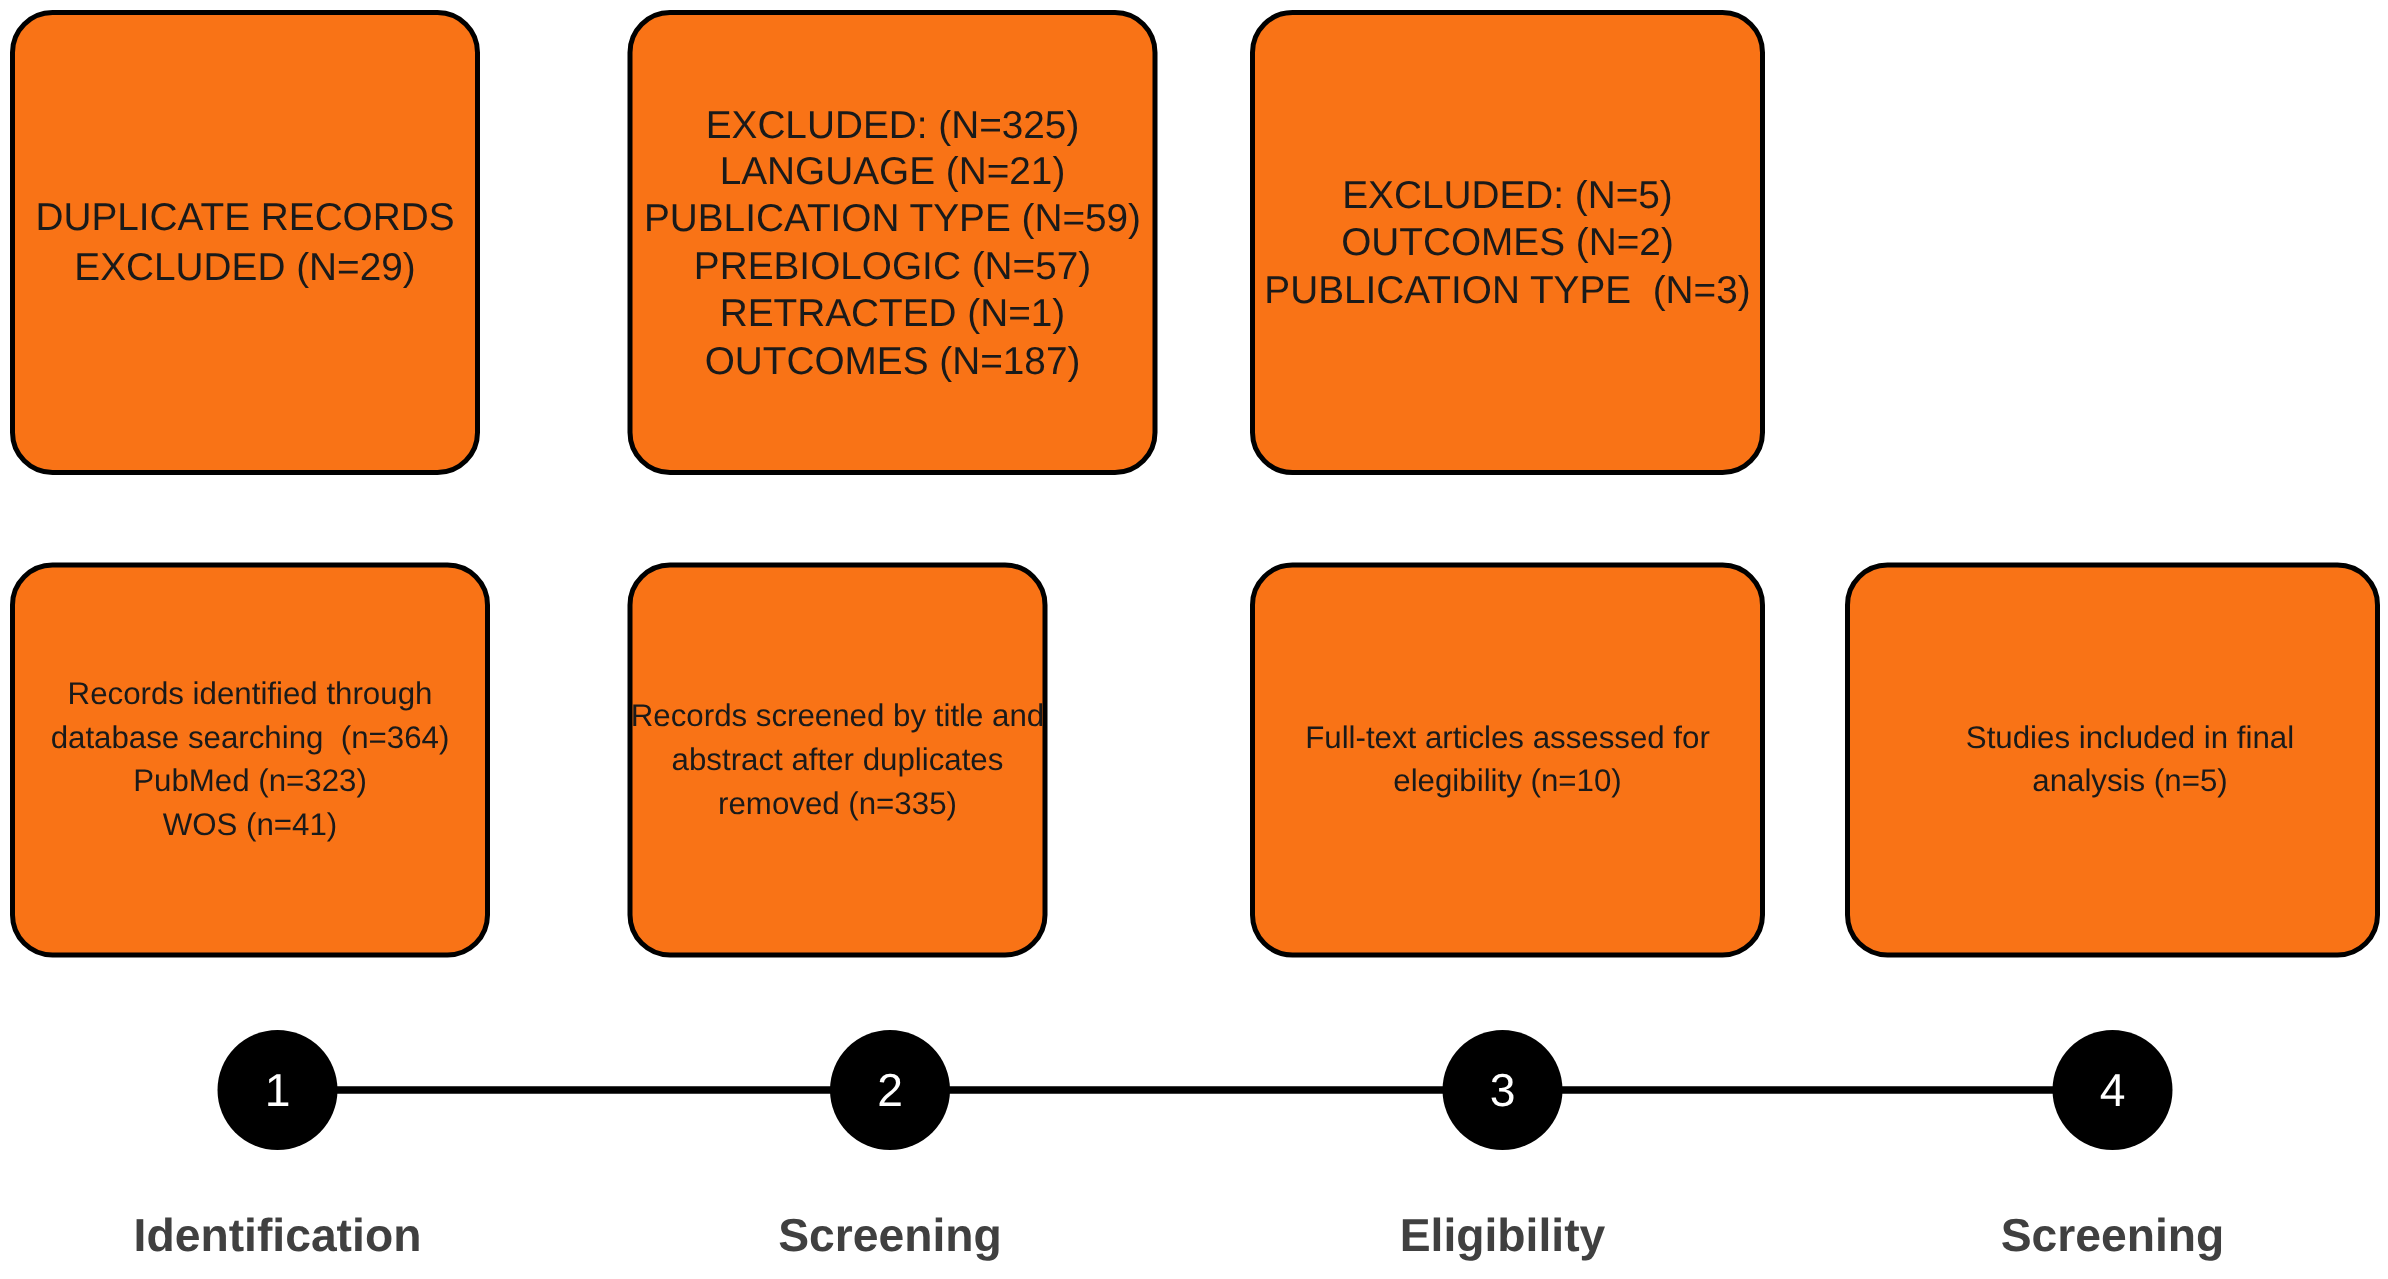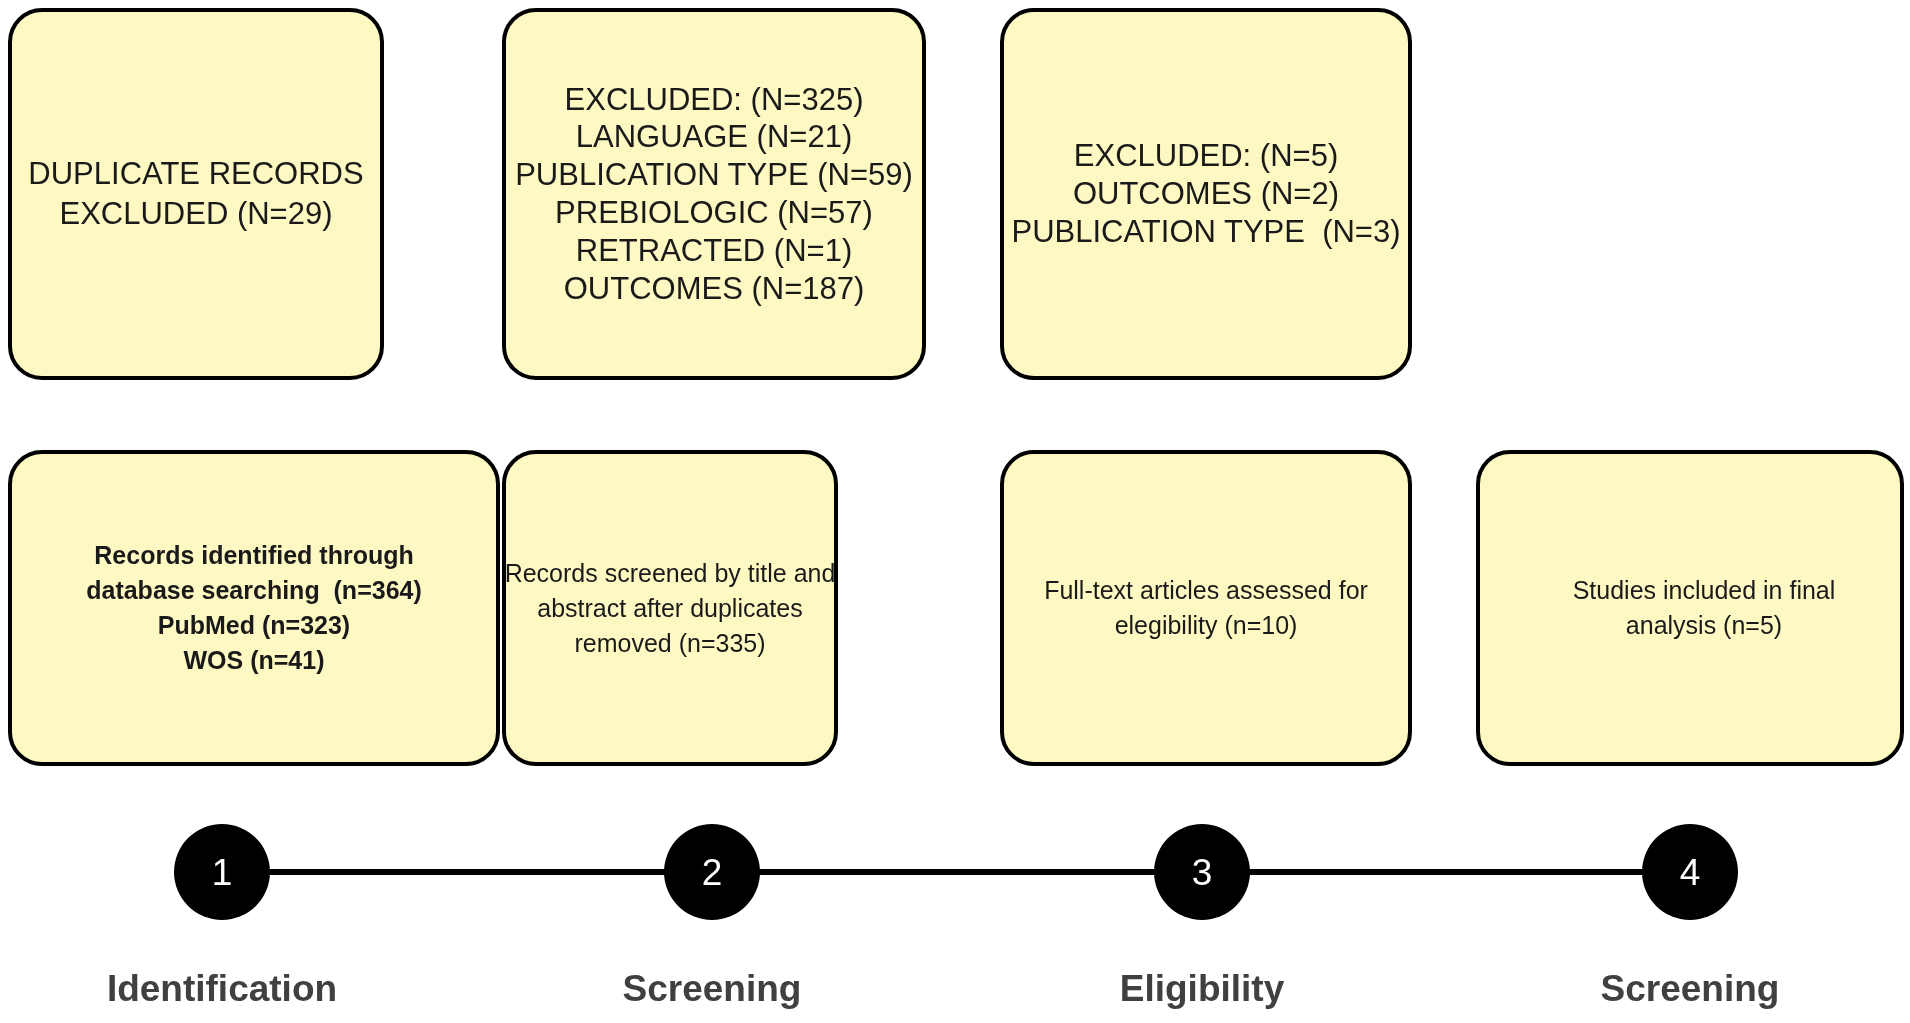--- a/index.html
+++ b/index.html
@@ -15,21 +15,21 @@
     overflow: hidden;
     font-family: "Liberation Sans", "DejaVu Sans", sans-serif;
   }
 
   
   .box {
     position: absolute;
     box-sizing: border-box;
     border: 4px solid #000000;
     border-radius: 34px;
-    background: #fef9c3;
+    background: #f97316;
     display: flex;
     flex-direction: column;
     align-items: center;
     justify-content: center;
     text-align: center;
     color: #1a1a1a;
   }
   .box .line {
     display: block;
     white-space: pre;
@@ -95,21 +95,21 @@
     <span class="line">RETRACTED (N=1)</span>
     <span class="line">OUTCOMES (N=187)</span>
   </div>
 
   <div class="box top-box" style="left:1000px; top:8px; width:412px; height:372px;text-align:center;">
     <span class="line">EXCLUDED: (N=5)</span>
     <span class="line">OUTCOMES (N=2)</span>
     <span class="line">PUBLICATION TYPE  (N=3)</span>
   </div>
 
-  <div class="box bottom-box" style="left:8px; top:450px; width:492px; height:316px;font-weight:bold;">
+  <div class="box bottom-box" style="left:8px; top:450px; width:384px; height:316px;">
     <span class="line">Records identified through</span>
     <span class="line">database searching  (n=364)</span>
     <span class="line">PubMed (n=323)</span>
     <span class="line">WOS (n=41)</span>
   </div>
 
   <div class="box bottom-box" style="left:502px; top:450px; width:336px; height:316px;">
     <span class="line">Records screened by title and</span>
     <span class="line">abstract after duplicates</span>
     <span class="line">removed (n=335)</span>

